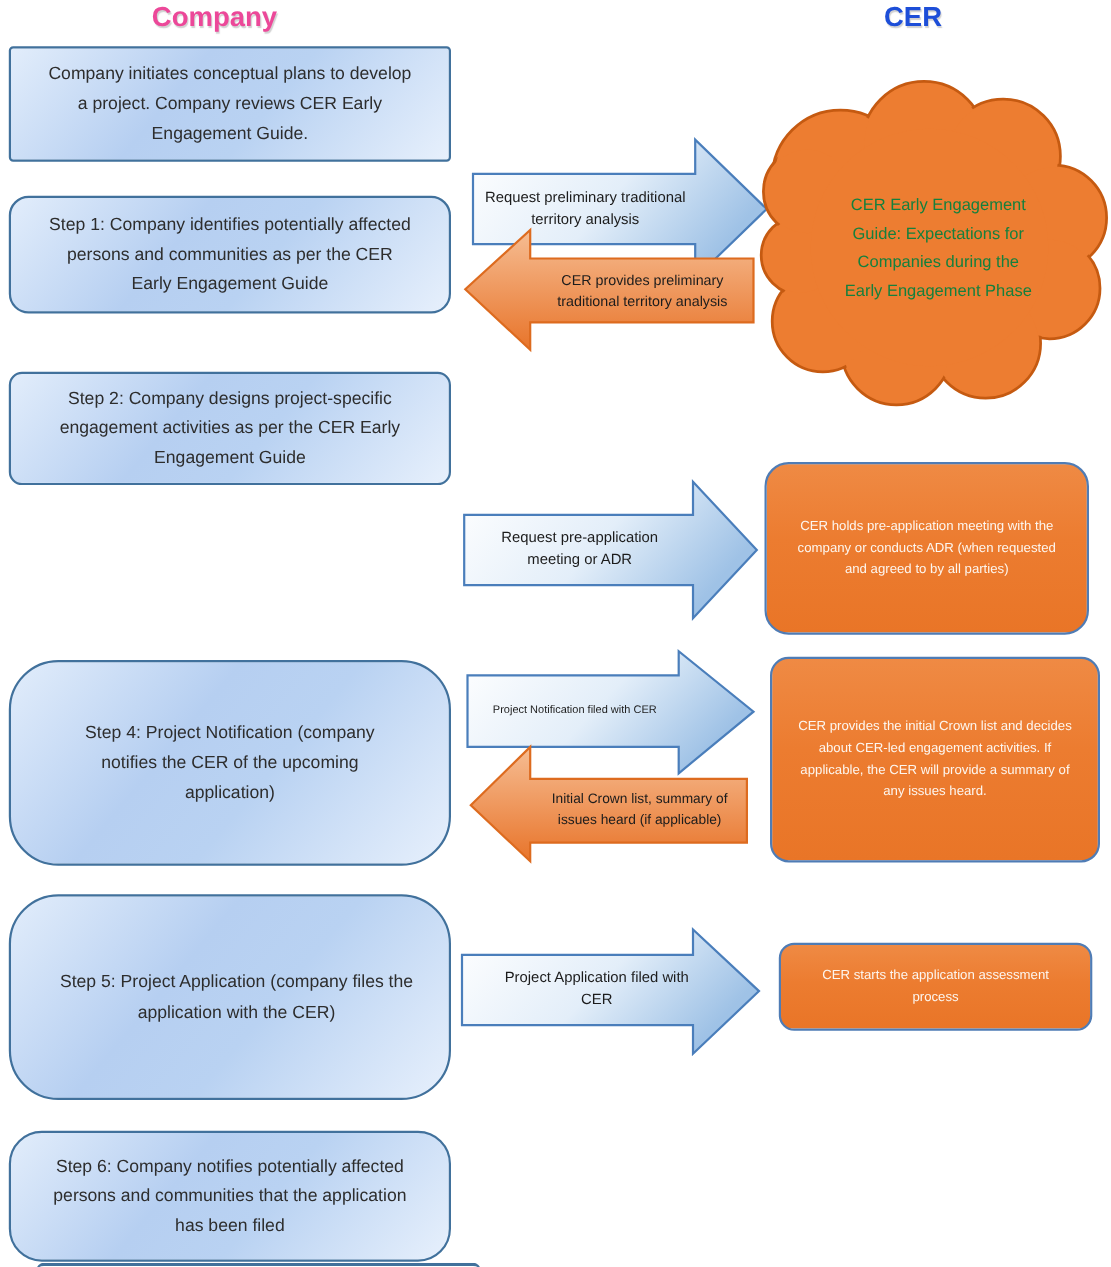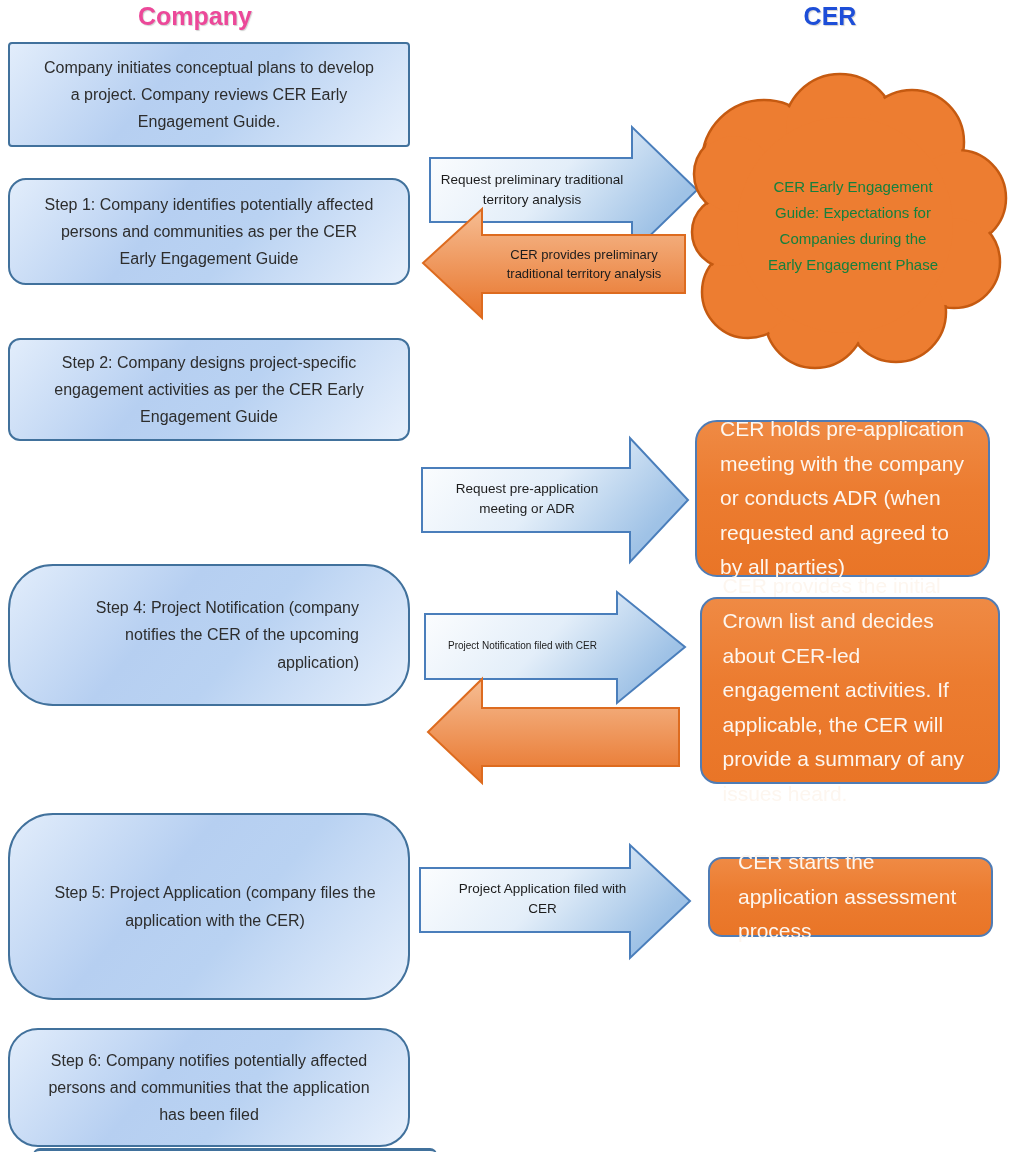--- a/index.html
+++ b/index.html
@@ -25,21 +25,21 @@
     color:#2d2d2d; font-size:16px; line-height:1.7; text-align:center;
     box-sizing:border-box;
   }
   .cbox .txt { width:335px; }
 
   .obox {
     position:absolute;
     border:2.5px solid #4f7cb5;
     background:linear-gradient(180deg,#ef8a44 0%,#ec7c30 45%,#e97527 100%);
     display:flex; align-items:center; justify-content:center;
-    color:#fdf6ef; font-size:21px; line-height:1.65; 
+    color:#fdf6ef; font-size:12px; line-height:1.65; text-align:center;
     box-sizing:border-box;
   }
 
   .alabel {
     position:absolute; display:flex; align-items:center; justify-content:center;
     color:#1c1c1c; text-align:center; line-height:1.5; font-size:13.5px;
   }
   .cloud-text {
     position:absolute; left:763px; top:112px; width:180px; height:228px;
     display:flex; align-items:center; justify-content:center;
@@ -115,21 +115,21 @@
 
   <div class="cbox" style="top:42px;   height:105px; border-radius:4px;">
     <div class="txt" style="width:340px;">Company initiates conceptual plans to develop a project. Company reviews CER Early Engagement Guide.</div>
   </div>
   <div class="cbox" style="top:178px;  height:107px; border-radius:18px;">
     <div class="txt">Step 1: Company identifies potentially affected persons and communities as per the CER Early Engagement Guide</div>
   </div>
   <div class="cbox" style="top:310px;  height:103px; border-radius:12px;margin-top:28px;">
     <div class="txt" style="width:340px;">Step 2: Company designs project-specific engagement activities as per the CER Early Engagement Guide</div>
   </div>
-  <div class="cbox" style="top:564px;  height:142px; border-radius:45px;text-align:right;">
+  <div class="cbox" style="top:600px;  height:187px; border-radius:45px;">
     <div class="txt" style="width:300px;">Step 4: Project Notification (company notifies the CER of the upcoming application)</div>
   </div>
   <div class="cbox" style="top:813px;  height:187px; border-radius:45px;padding-left:12px;">
     <div class="txt" style="width:330px;">Step 5: Project Application (company files the application with the CER)</div>
   </div>
   <div class="cbox" style="top:1028px; height:119px; border-radius:30px;">
     <div class="txt" style="width:330px;">Step 6: Company notifies potentially affected persons and communities that the application has been filed</div>
   </div>
 
   <div class="cutoff"></div>
@@ -149,17 +149,20 @@
   </div>
   <div class="alabel" style="left:483px; top:233px; width:202px; height:62px; font-size:13px;">
     <div style="width:195px;">CER provides preliminary traditional territory analysis</div>
   </div>
   <div class="alabel" style="left:424px; top:466px; width:206px; height:66px;">
     <div style="width:170px;">Request pre-application meeting or ADR</div>
   </div>
   <div class="alabel" style="left:425px; top:612px; width:195px; height:67px; font-size:10px;">
     <div style="width:195px;">Project Notification filed with CER</div>
   </div>
+  <div class="alabel" style="left:484px; top:706px; width:195px; height:60px; font-size:12.5px;">
+    <div style="width:195px;">Initial Crown list, summary of issues heard (if applicable)</div>
+  </div>
   <div class="alabel" style="left:422px; top:866px; width:208px; height:66px;justify-content:flex-end;">
     <div style="width:175px;">Project Application filed with CER</div>
   </div>
 
 </div>
 
 </body></html>

